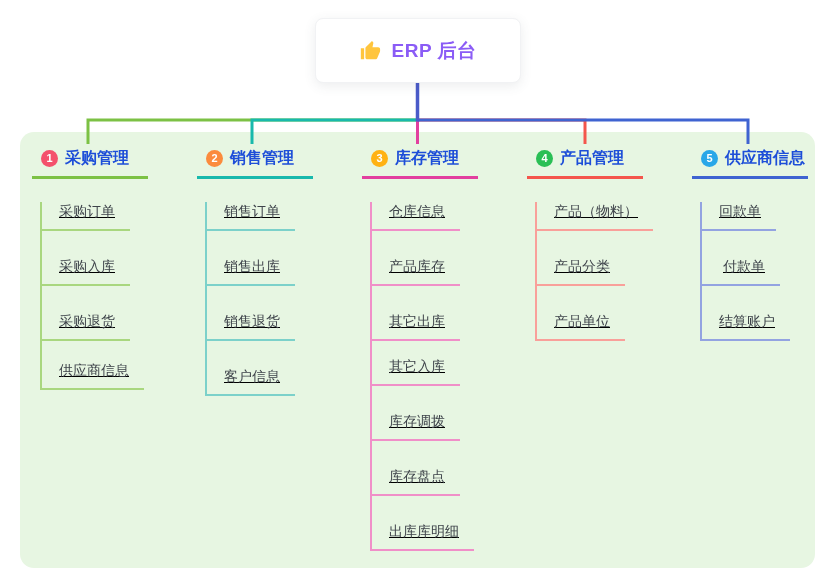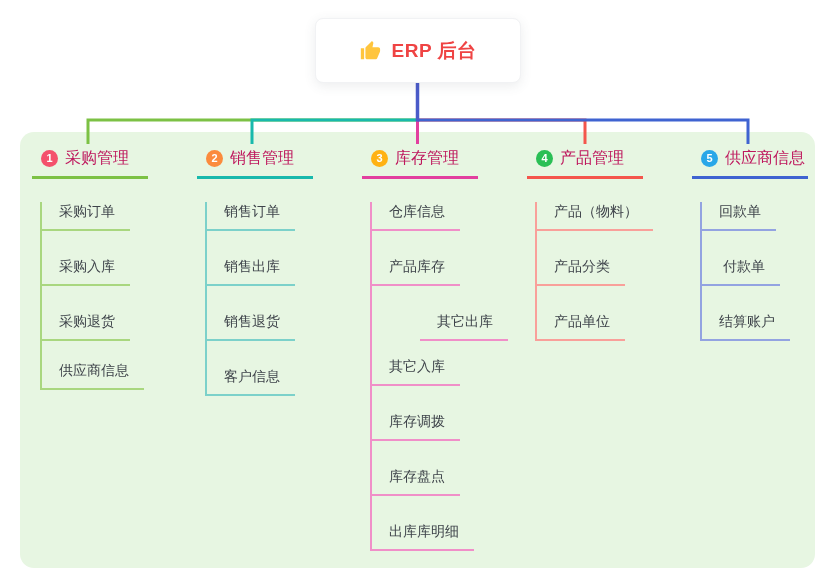--- a/index.html
+++ b/index.html
@@ -12,38 +12,39 @@
     border-radius:14px;background:#E7F6E2;
   }
   .connectors{position:absolute;left:0;top:0;pointer-events:none;}
   .root-card{
     position:absolute;left:315px;top:18px;width:206px;height:65px;
     background:#fff;border:1px solid #f1f2f4;border-radius:8px;
     box-shadow:0 3px 12px rgba(70,80,90,.10);
     display:flex;align-items:center;justify-content:center;gap:10px;
     box-sizing:border-box;cursor:pointer;
   }
-  .root-card .root-label{font-size:19px;font-weight:600;color:#ef4444;letter-spacing:.5px;}
+  .root-card .root-label{font-size:19px;font-weight:600;color:#8b5cf6;letter-spacing:.5px;}
   .branch{position:absolute;top:145px;}
   .branch-title{
     display:flex;align-items:center;gap:7px;
     width:116px;box-sizing:border-box;
     padding:3px 6px 8px 9px;border-bottom:3px solid #888;
     cursor:pointer;
   }
   .badge{
     flex:0 0 auto;width:17px;height:17px;border-radius:50%;
     color:#fff;font-size:11px;font-weight:bold;line-height:17px;text-align:center;
   }
   .branch-title .t-label{
-    font-size:16px;line-height:20px;font-weight:normal;color:#be185d;white-space:nowrap;
+    font-size:16px;line-height:20px;font-weight:bold;color:#1d4ed8;white-space:nowrap;
   }
   ul.children{
     list-style:none;margin:0 0 0 8px;padding:0;
     border-left:2px solid #701a75;
+    text-decoration:underline;
   }
   ul.children li{
     width:fit-content;white-space:nowrap;
     margin:26px 0 0 0;padding:0 15px 8px 17px;
     border-bottom:2px solid #ccc;
     font-size:14px;line-height:19px;color:#3E434A;
     cursor:pointer;
   }
   ul.children li:first-child{margin-top:23px;}
 </style>
@@ -96,21 +97,21 @@
         </ul>
       </div>
       <div class="branch" style="left: 362px;">
         <div class="branch-title" style="border-bottom-color: rgb(226, 63, 159);">
           <span class="badge" style="background: rgb(255, 178, 19);">3</span>
           <span class="t-label">库存管理</span>
         </div>
         <ul class="children" style="border-left-color: rgb(240, 143, 200);">
           <li style="border-bottom-color: rgb(240, 143, 200);">仓库信息</li>
           <li style="border-bottom-color: rgb(240, 143, 200);">产品库存</li>
-          <li style="border-bottom-color: rgb(240, 143, 200); margin-left: 48px;">其它出库</li>
+          <li style="border-bottom-color: rgb(240, 143, 200);">其它出库</li>
           <li style="border-bottom-color: rgb(240, 143, 200); margin-top: 16px;">其它入库</li>
           <li style="border-bottom-color: rgb(240, 143, 200);">库存调拨</li>
           <li style="border-bottom-color: rgb(240, 143, 200);">库存盘点</li>
           <li style="border-bottom-color: rgb(240, 143, 200);">出库库明细</li>
         </ul>
       </div>
       <div class="branch" style="left: 527px;">
         <div class="branch-title" style="border-bottom-color: rgb(244, 86, 76);">
           <span class="badge" style="background: rgb(42, 191, 85);">4</span>
           <span class="t-label">产品管理</span>

